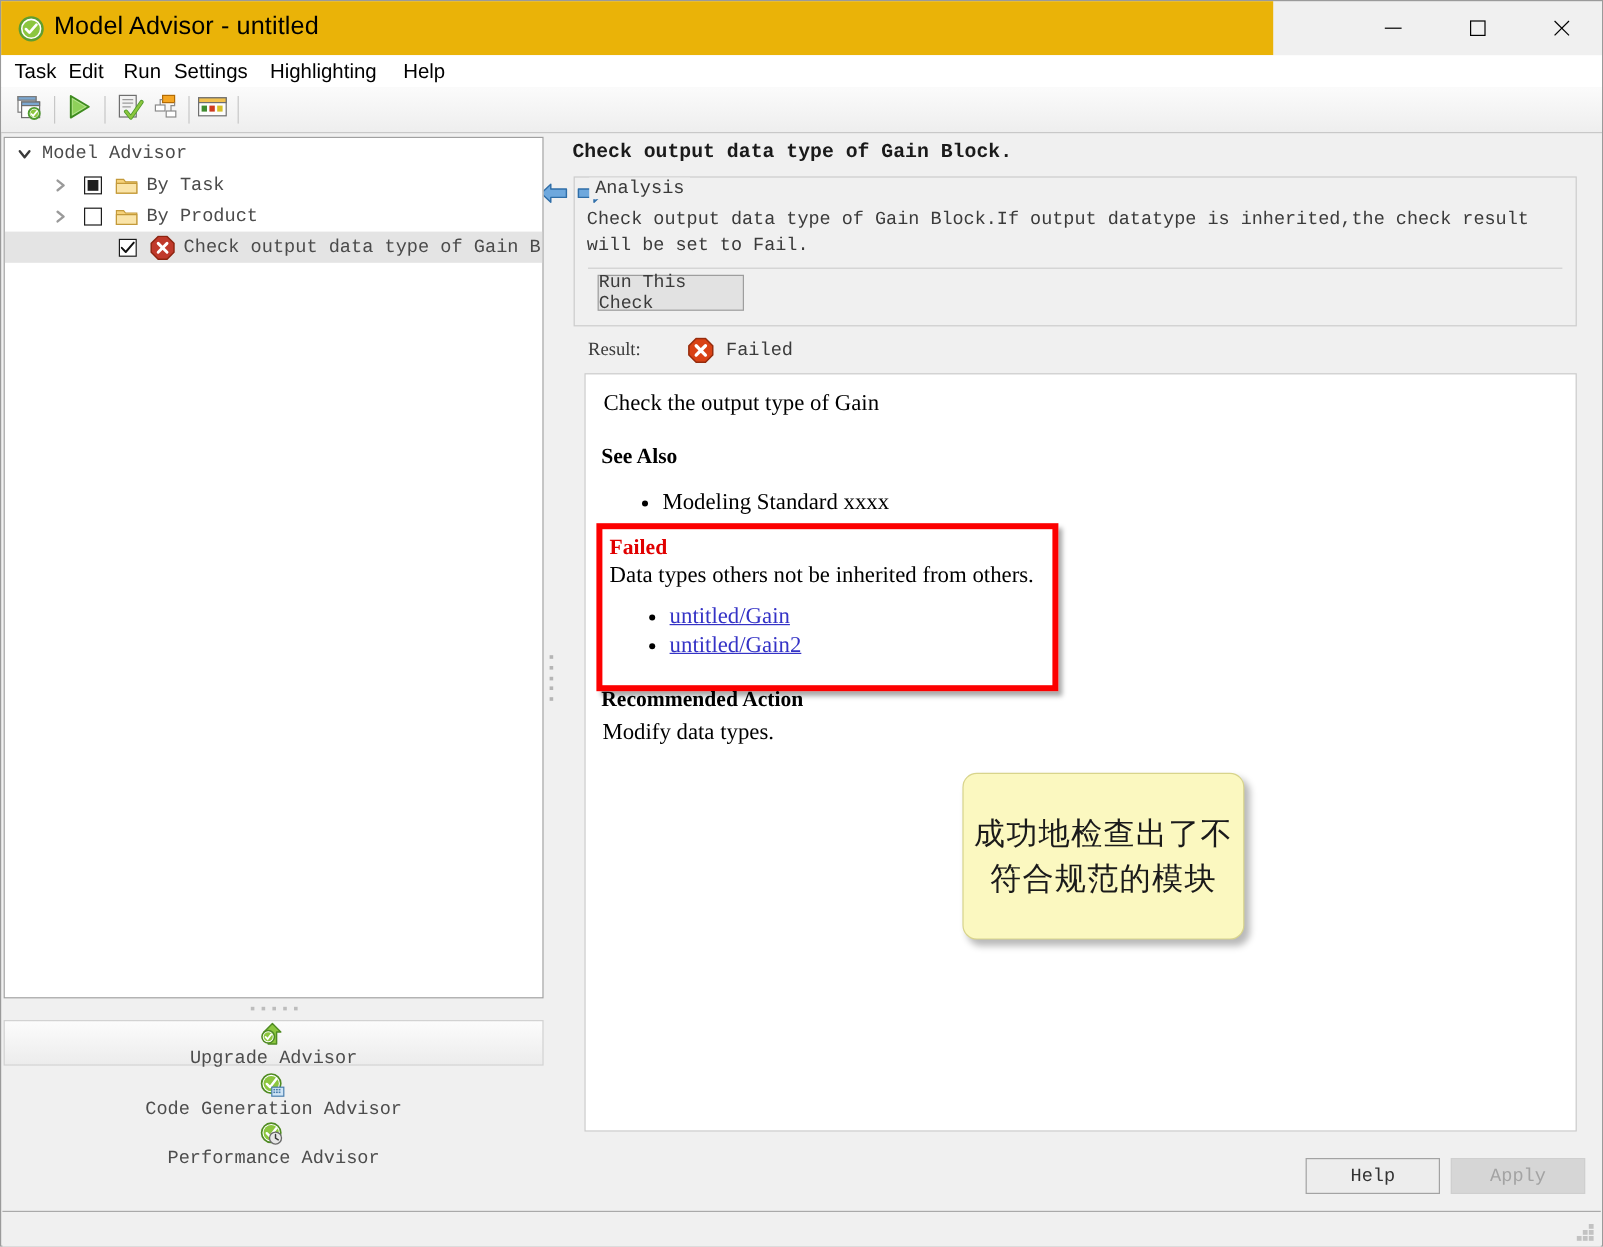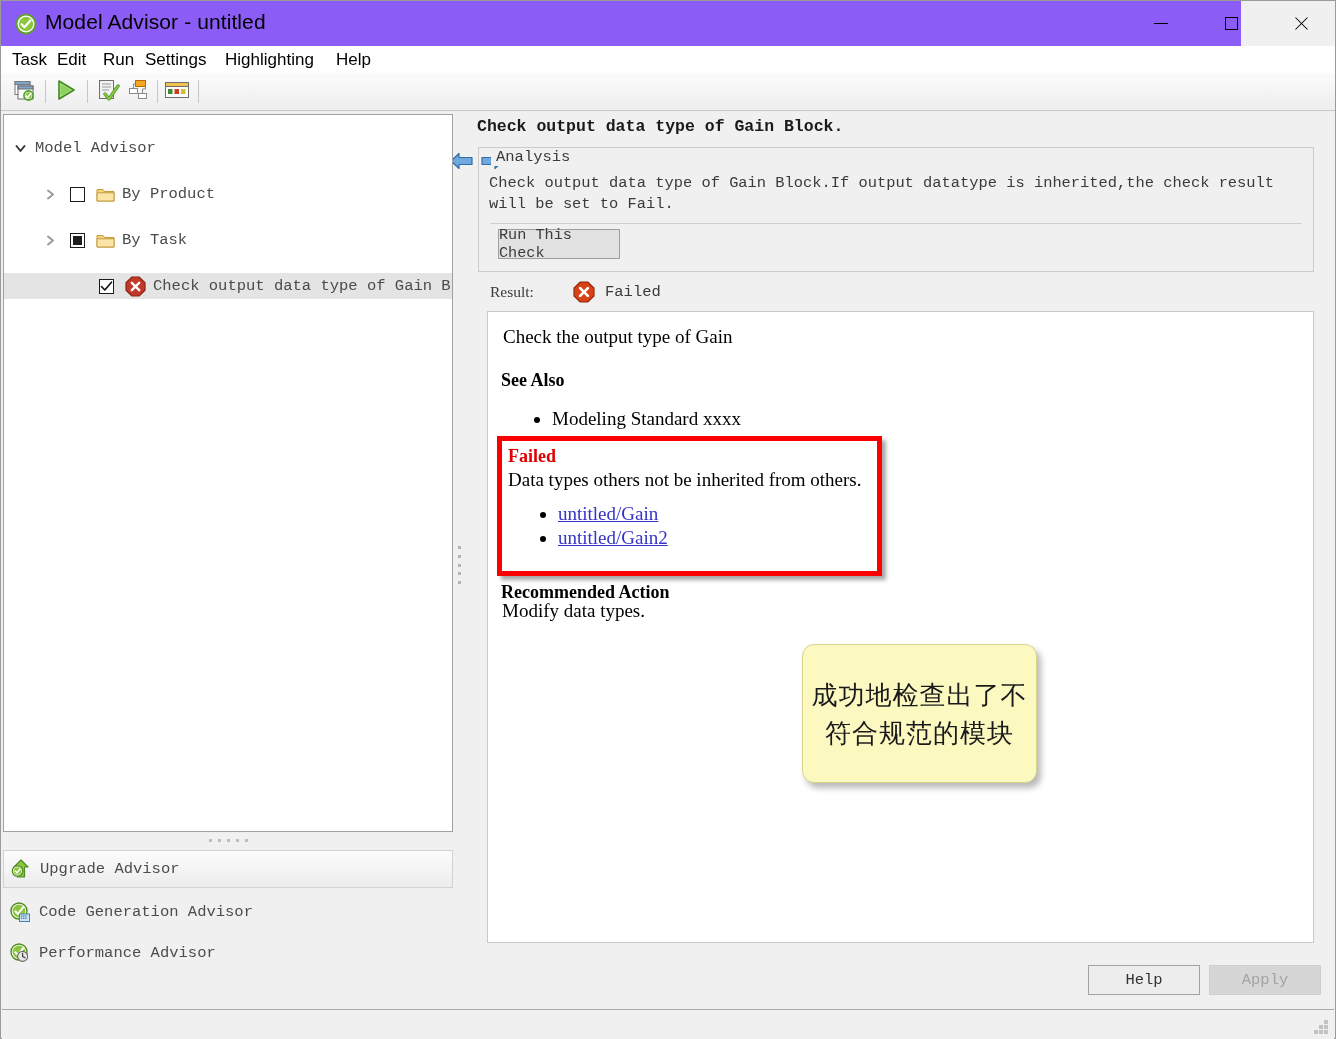--- a/index.html
+++ b/index.html
@@ -12,22 +12,22 @@
   #app {
     position: relative;
     width: 1336px; height: 1039px;
     box-sizing: border-box;
     border: 1px solid #9a9a9a;
     background: #f0f0f0;
   }
 
   
   .titlebar {
-    position: absolute; left: 0; top: 0; width: 1240px; height: 45px;
-    background: #8b5cf6;
+    position: absolute; left: 0; top: 0; width: 1060px; height: 45px;
+    background: #eab308;
     box-sizing: border-box;
   }
   .title-icon {
     position: absolute; left: 14px; top: 12px; width: 22px; height: 22px;
   }
   .title-text {
     position: absolute; left: 44px; top: 9px;
     font-size: 21px; color: #000000;
     font-family: "Liberation Sans", sans-serif;
     letter-spacing: .1px;
@@ -93,21 +93,21 @@
 
   
   .tree-panel {
     position: absolute; left: 2px; top: 113px; width: 450px; height: 718px;
     background: #ffffff; border: 1px solid #a0a0a0; box-sizing: border-box;
     overflow: hidden;
   }
   .tree-row {
     position: relative; height: 26px; display: flex; align-items: center;
     font-family: "Liberation Mono", monospace; font-size: 15.5px; color: #4b4b4b;
-    white-space: nowrap; cursor: default; margin-top: 20px;
+    white-space: nowrap; cursor: default;
   }
   .tree-row.selected { background: #e4e4e4; }
   .twisty {
     width: 16px; height: 16px; display: inline-flex; align-items: center; justify-content: center;
     color: #5a5a5a; flex: 0 0 auto;
   }
   .chk {
     width: 15px; height: 15px; border: 1px solid #1c1c1c; background: #fff;
     box-sizing: border-box; display: inline-flex; align-items: center; justify-content: center;
     flex: 0 0 auto;
@@ -130,20 +130,21 @@
     display: flex; align-items: center; justify-content: center; gap: 6px;
   }
   .hsplit i { width: 3px; height: 3px; background: #bdbdbd; display: block; }
 
   
   .advisor-row {
     position: absolute; left: 2px; height: 38px; width: 450px;
     display: flex; align-items: center; cursor: default;
     font-family: "Liberation Mono", monospace; font-size: 15.5px; color: #4d4d4d;
     box-sizing: border-box;
+    flex-direction: column;
   }
   .advisor-row.boxed {
     border: 1px solid #d2d2d2;
     background: linear-gradient(#fcfcfc, #ececec);
   }
   .advisor-ico { width: 22px; height: 22px; margin: 0 8px 0 6px; flex: 0 0 auto; }
 
   
   .right-title {
     position: absolute; left: 476px; top: 116px;
@@ -209,21 +210,21 @@
   .redbox-msg {
     position: absolute; left: 6px; top: 28px; font-size: 19px; color: #000;
     font-family: "Liberation Serif", serif;
   }
   .redbox-links {
     position: absolute; left: 36px; top: 62px; margin: 0; padding-left: 20px;
     font-size: 19px;
   }
   .redbox-links li { margin-bottom: 2px; }
   .redbox-links a { color: #3533c6; text-decoration: underline; }
-  .rep-rec-title { left: 13px; top: 270px; font-size: 18px; font-weight: bold; }
+  .rep-rec-title { left: 13px; top: 260px; font-size: 18px; font-weight: bold; }
   .rep-rec-body  { left: 14px; top: 288px; font-size: 19px; }
 
   
   .callout {
     position: absolute; left: 314px; top: 332px; width: 233px; height: 137px;
     background: #fbf8c0; border: 1px solid #d8d48b; border-radius: 12px;
     box-shadow: 4px 5px 6px rgba(0,0,0,.28);
     display: flex; align-items: center; justify-content: center;
     font-family: "DejaVu Sans", sans-serif; font-size: 26px; color: #1a1a1a;
     line-height: 38px; text-align: center; letter-spacing: 1px;
@@ -389,46 +390,46 @@
       </span>
       <span class="tree-label">Model Advisor</span>
     </div>
 
     <div class="tree-row" style="padding-left:38px">
       <span class="twisty">
         <svg width="13" height="13" viewBox="0 0 13 13">
             <path d="M4 2.5 L9 6.5 L4 10.5" stroke="#9a9a9a" stroke-width="2" fill="none" stroke-linecap="round" stroke-linejoin="round"></path>
           </svg>
       </span>
+      <span class="chk" style="margin-left:12px">
+        <span class="chk-square"></span>
+      </span>
+      <span class="tree-ico" style="margin-left:11px">
+        <svg width="19" height="17" viewBox="0 0 19 17">
+          <path d="M1 3.5 L7 3.5 L8.6 5.5 L18 5.5 L18 15 L1 15 Z" fill="#f6d27a" stroke="#c49a3a"></path>
+          <path d="M1 6.8 L18 6.8 L18 15 L1 15 Z" fill="#fae4a8" stroke="#c49a3a"></path>
+        </svg>
+      </span>
+      <span class="tree-label">By Task</span>
+    </div>
+
+    <div class="tree-row" style="padding-left:38px">
+      <span class="twisty">
+        <svg width="13" height="13" viewBox="0 0 13 13">
+            <path d="M4 2.5 L9 6.5 L4 10.5" stroke="#9a9a9a" stroke-width="2" fill="none" stroke-linecap="round" stroke-linejoin="round"></path>
+          </svg>
+      </span>
       <span class="chk" style="margin-left:12px"></span>
       <span class="tree-ico" style="margin-left:11px">
         <svg width="19" height="17" viewBox="0 0 19 17">
           <path d="M1 3.5 L7 3.5 L8.6 5.5 L18 5.5 L18 15 L1 15 Z" fill="#f6d27a" stroke="#c49a3a"></path>
           <path d="M1 6.8 L18 6.8 L18 15 L1 15 Z" fill="#fae4a8" stroke="#c49a3a"></path>
         </svg>
       </span>
       <span class="tree-label">By Product</span>
-    </div>
-
-    <div class="tree-row" style="padding-left:38px">
-      <span class="twisty">
-        <svg width="13" height="13" viewBox="0 0 13 13">
-            <path d="M4 2.5 L9 6.5 L4 10.5" stroke="#9a9a9a" stroke-width="2" fill="none" stroke-linecap="round" stroke-linejoin="round"></path>
-          </svg>
-      </span>
-      <span class="chk" style="margin-left:12px">
-        <span class="chk-square"></span>
-      </span>
-      <span class="tree-ico" style="margin-left:11px">
-        <svg width="19" height="17" viewBox="0 0 19 17">
-          <path d="M1 3.5 L7 3.5 L8.6 5.5 L18 5.5 L18 15 L1 15 Z" fill="#f6d27a" stroke="#c49a3a"></path>
-          <path d="M1 6.8 L18 6.8 L18 15 L1 15 Z" fill="#fae4a8" stroke="#c49a3a"></path>
-        </svg>
-      </span>
-      <span class="tree-label">By Task</span>
     </div>
 
 
     <div class="tree-row selected" style="padding-left:95px">
       <span class="chk">
         <span class="chk-mark">
           <svg width="13" height="13" viewBox="0 0 13 13">
               <path d="M1.5 6.5 L4.8 10 L11.5 2.2" stroke="#111" stroke-width="1.6" fill="none" stroke-linecap="round" stroke-linejoin="round"></path>
             </svg>
         </span>

